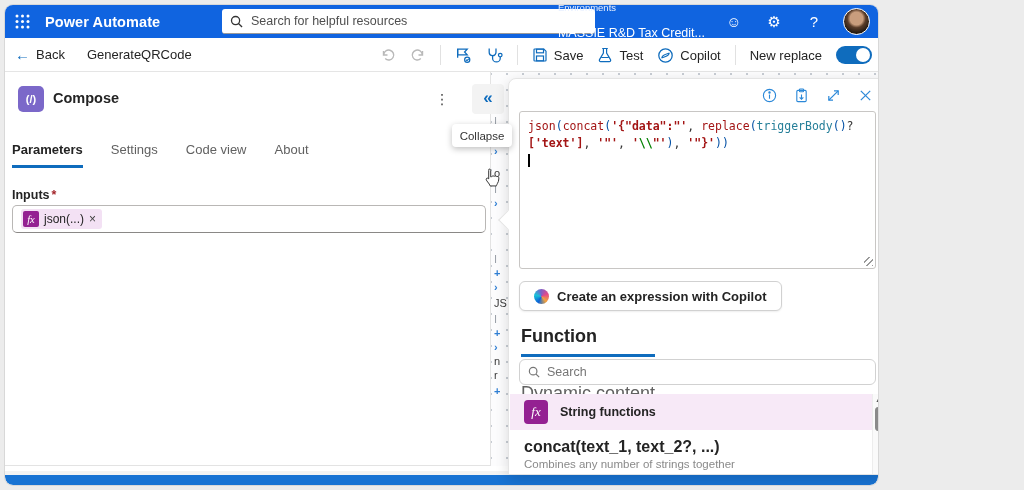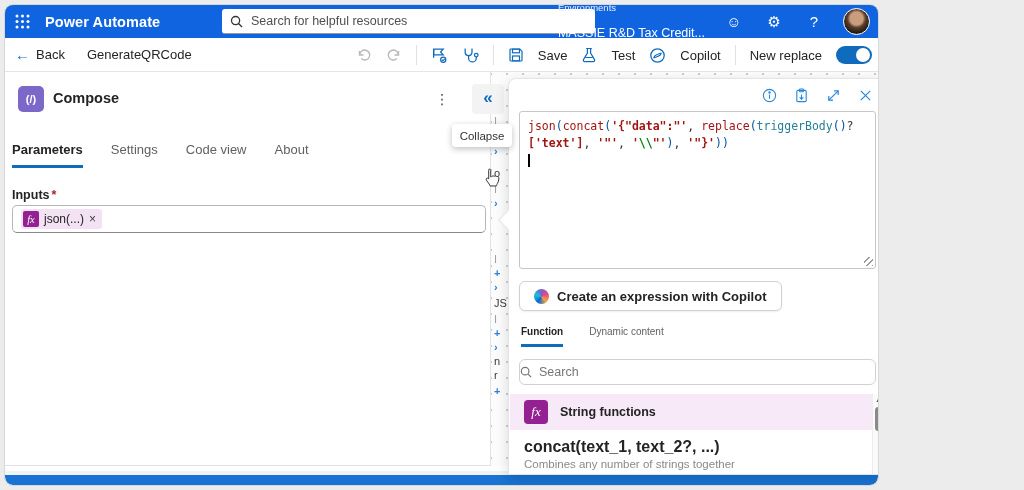--- a/index.html
+++ b/index.html
@@ -26,21 +26,21 @@
             background:radial-gradient(circle at 50% 38%, #c99d7d 0 32%, #5a3d2a 46%, #241a12 72%, #3a2c20 100%);
             border:1.5px solid #fff; }
 
   
   .toolbar { position:absolute; left:0; top:33px; right:0; height:34px; background:#fff; border-bottom:1px solid #e5e5e5;
              display:flex; align-items:center; font-size:13px; color:#242424; }
   .back { display:flex; align-items:center; gap:6px; margin-left:10px; cursor:pointer; }
   .back .arr { color:#0f6cbd; font-size:15px; }
   .flowname { margin-left:22px; }
   .tright { position:absolute; right:6px; top:0; height:34px; display:flex; align-items:center; gap:14px; }
-  .tbtn { display:flex; align-items:center; gap:14px; cursor:pointer; color:#242424; }
+  .tbtn { display:flex; align-items:center; gap:6px; cursor:pointer; color:#242424; }
   .tico { color:#0f6cbd; display:flex; }
   .tico-dis { color:#b9b9b9; display:flex; cursor:default; }
   .vsep { width:1px; height:20px; background:#e1e1e1; }
   .toggle { width:36px; height:18px; border-radius:9px; background:#0f6cbd; position:relative; cursor:pointer; }
   .toggle .knob { position:absolute; right:2px; top:2px; width:14px; height:14px; background:#fff; border-radius:50%; }
 
   
   .content { position:absolute; left:0; top:67px; right:0; height:403px; }
   .canvas { position:absolute; left:485px; top:0; right:0; bottom:9px; background-color:#fcfcfd;
             background-image:radial-gradient(circle,#c7ccd3 1.1px, transparent 1.4px); background-size:16px 16px; background-position:9px 10px; }
@@ -84,25 +84,25 @@
              font-family:"DejaVu Sans Mono",monospace; font-size:11.5px; line-height:17px; padding:6px 8px; white-space:pre-wrap; word-break:break-all; cursor:text; }
   .tok-fn { color:#a31515; } .tok-p { color:#0451a5; } .tok-str { color:#a31515; font-weight:bold; }
   .tok-pl { color:#333; } .tok-tb { color:#267f99; } .tok-esc { color:#008000; font-weight:bold; }
   .caretbar { display:inline-block; width:1.5px; height:13px; background:#000; vertical-align:text-bottom; }
   .resize { position:absolute; right:2px; bottom:2px; width:9px; height:9px;
             background:repeating-linear-gradient(135deg, transparent 0 3px, #9a9a9a 3px 4.5px); }
   .copilot-btn { position:absolute; left:10px; top:202px; height:30px; display:flex; align-items:center; gap:8px; padding:0 14px;
                  border:1px solid #d1d1d1; border-radius:6px; background:#fff; font-size:13px; font-weight:bold; color:#242424; cursor:pointer; box-shadow:0 1px 2px rgba(0,0,0,.07); }
   .cp-ico { width:15px; height:15px; border-radius:50%;
             background:conic-gradient(from 210deg,#0b63d8,#18c3d8,#7b61c9,#e3498a,#f2a33c,#0b63d8); }
-  .xtabs { position:absolute; left:12px; top:247px; display:flex; gap:26px; font-size:10px; color:#616161; }
+  .xtabs { position:absolute; left:12px; top:247px; display:flex; gap:26px; font-size:18px; color:#616161;flex-direction:column; }
   .xtab { padding-bottom:7px; cursor:pointer; }
   .xtab.active { color:#242424; font-weight:bold; border-bottom:3px solid #0f6cbd; }
   .xsearch { position:absolute; left:10px; top:280px; width:357px; height:26px; border:1px solid #d1d1d1; border-radius:6px;
-             display:flex; align-items:center; padding:0 0; color:#767676; }
+             display:flex; align-items:center; padding:0 8px; color:#767676; }
   .xsearch input { border:none; outline:none; flex:1; font-size:12.5px; margin-left:7px; color:#333; background:transparent; font-family:"Liberation Sans",sans-serif; }
   .xsearch input::placeholder { color:#767676; }
   .flist { position:absolute; left:1px; top:315px; right:1px; bottom:0; overflow:hidden; }
   .frow-cat { height:36px; background:#f7e9f7; display:flex; align-items:center; gap:12px; padding-left:14px; margin-right:12px; cursor:pointer; }
   .fx-sq-lg { width:24px; height:24px; background:#942192; border-radius:4px; color:#fff; font-family:"Liberation Serif",serif; font-style:italic; font-size:13px; display:flex; align-items:center; justify-content:center; }
   .cat-label { font-size:12.5px; font-weight:bold; color:#242424; }
   .frow { padding:8px 14px 2px 14px; cursor:pointer; }
   .fsig { font-size:16px; font-weight:bold; color:#242424; }
   .fdesc { font-size:11.5px; color:#8a8a8a; margin-top:2px; }
   .fscroll { position:absolute; right:0; top:0; width:12px; bottom:0; background:#fafafa; border-left:1px solid #ededed; cursor:pointer; }

